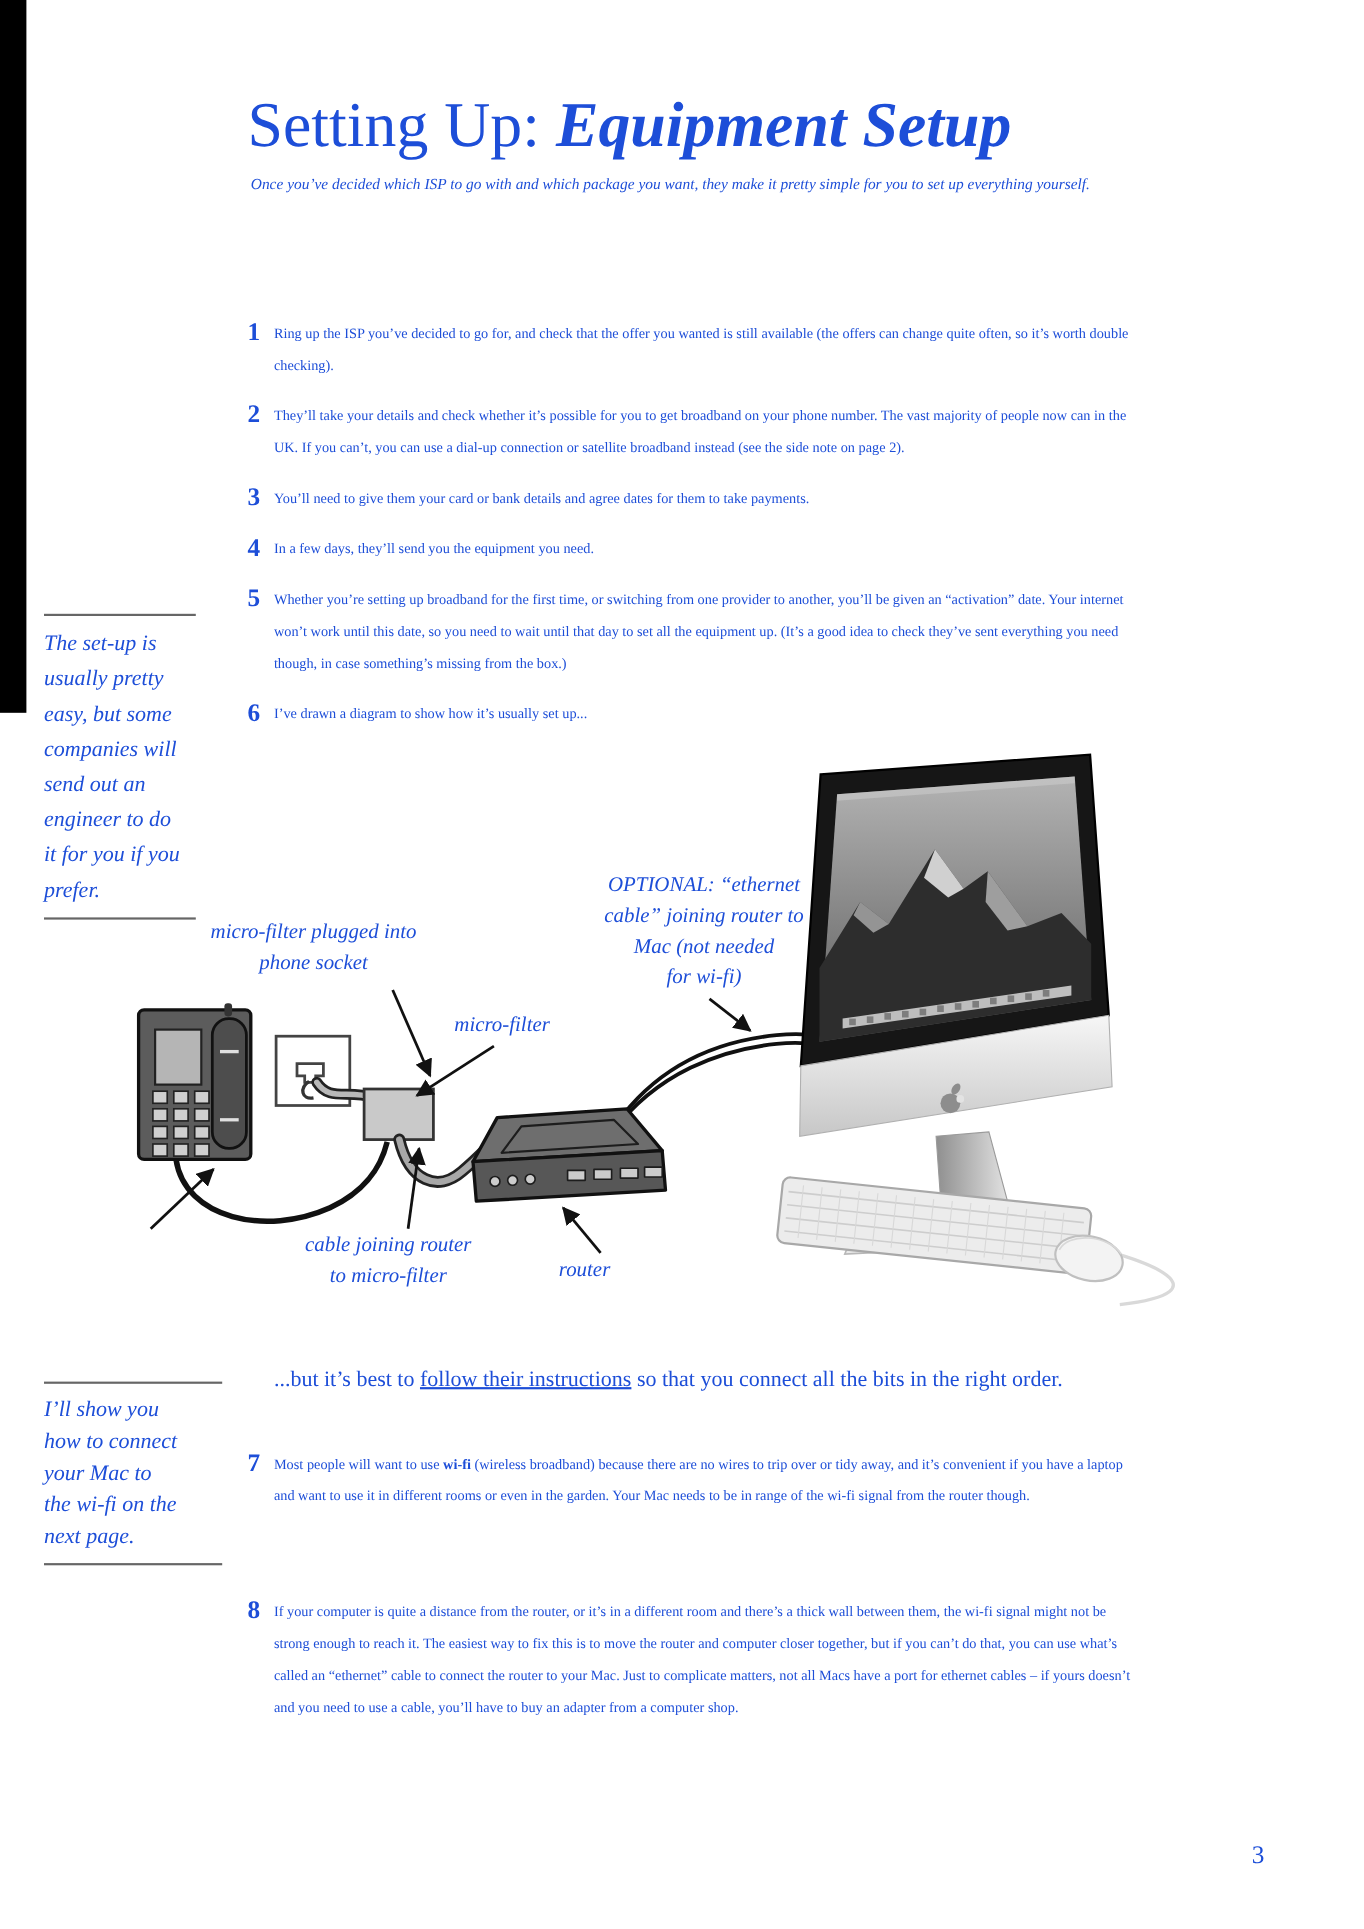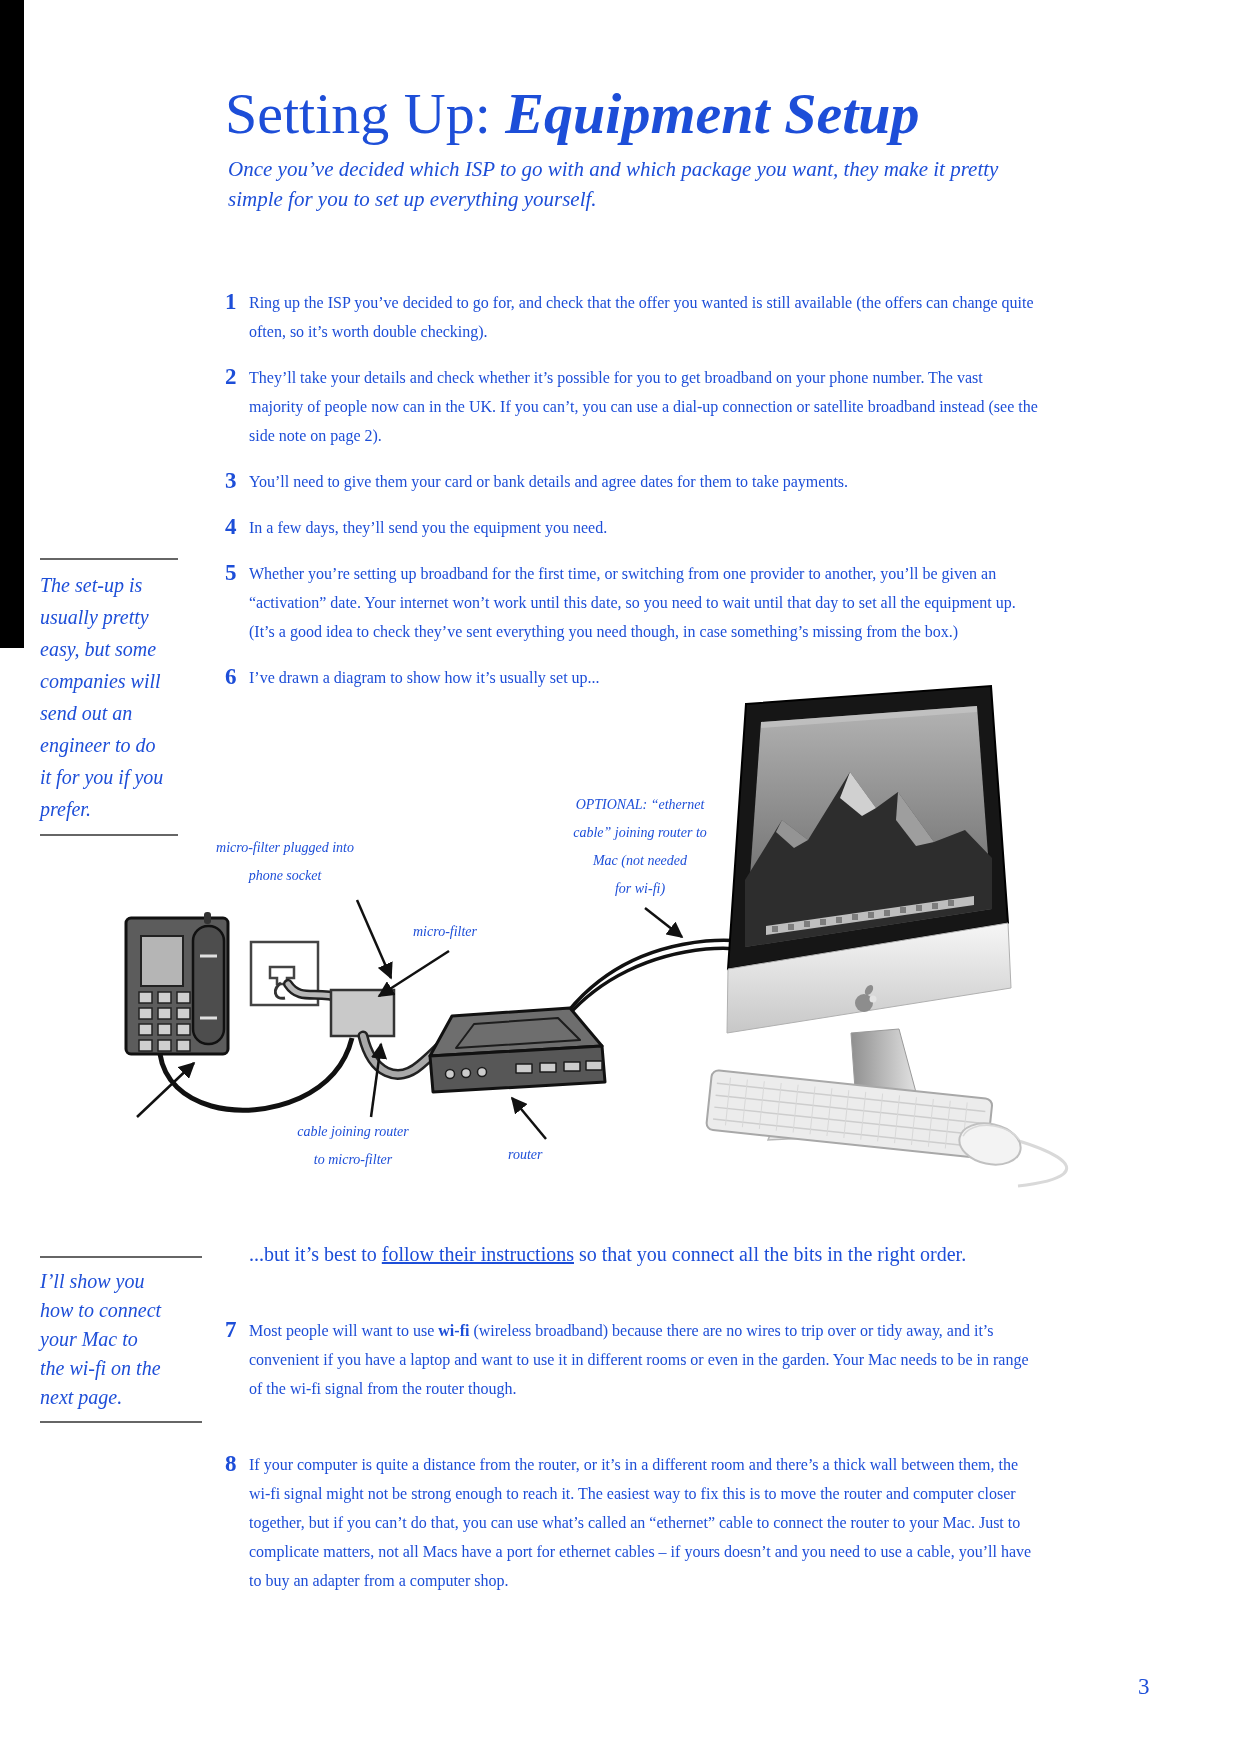--- a/index.html
+++ b/index.html
@@ -13,49 +13,49 @@
     position:absolute; left:0; top:0; width:24px; height:648px;
     background:#000;
   }
   .title {
     position:absolute; left:225px; top:82px; width:900px;
     font-size:58px; line-height:64px; white-space:nowrap;
   }
   .title .t-bold { font-weight:bold; font-style:italic; }
   .subtitle {
     position:absolute; left:228px; top:154px; width:800px;
-    font-style:italic; font-size:21px; line-height:30px;
+    font-style:italic; font-size:14px; line-height:30px;
   }
   .section-bar {
     position:absolute; left:225px; top:226px; width:812px; height:50px;
     background:#d6d6d6; padding:6px 0 0 13px;
     font-weight:bold; font-style:italic; font-size:29px;
   }
   .steps { position:absolute; left:225px; top:288px; width:815px; }
   .step { display:flex; margin-bottom:17px; }
   .step-num { flex:none; width:24px; font-weight:bold; font-size:23px; line-height:28px; }
-  .step-text { flex:1; font-size:16px; line-height:29px; }
+  .step-text { flex:1; font-size:13px; line-height:29px; }
   .abs-step { position:absolute; left:225px; width:815px; display:flex; }
   .continuation {
     position:absolute; left:249px; top:1240px; width:792px;
     font-size:20px; line-height:29px;
   }
   .continuation .u { text-decoration:underline; }
   .b { font-weight:bold; }
   .sidenote {
     position:absolute; left:40px; font-style:italic;
     font-size:20px; line-height:32px;
   }
   .sidenote .rule { border-top:2px solid #666; }
   .sidenote .sn-text { margin:9px 0 9px 0; white-space:pre-line; }
   .sn1 { top:558px; width:138px; }
   .sn2 { top:1238px; width:162px; line-height:29px;margin-top:18px; }
   .diagram-svg { position:absolute; left:0; top:680px; width:1240px; height:520px; }
   .dlabel {
-    position:absolute; font-style:italic; font-size:14px; line-height:28px;
+    position:absolute; font-style:italic; font-size:19px; line-height:28px;
     text-align:center; white-space:pre-line;
   }
   .dl-optional { left:525px; top:791px; width:230px; }
   .dl-mf-socket { left:165px; top:834px; width:240px; }
   .dl-microfilter { left:413px; top:918px; width:140px; text-align:left; white-space:nowrap; }
   .dl-phone { left:48px; top:1118px; width:170px; }
   .dl-cable { left:258px; top:1118px; width:190px; }
   .dl-router { left:508px; top:1141px; width:110px; text-align:left; }
   .page-num {
     position:absolute; left:1138px; top:1674px; font-size:23px;

